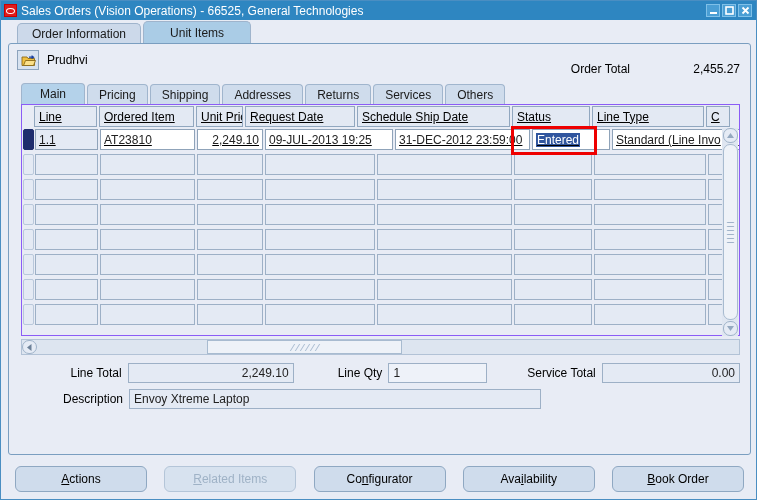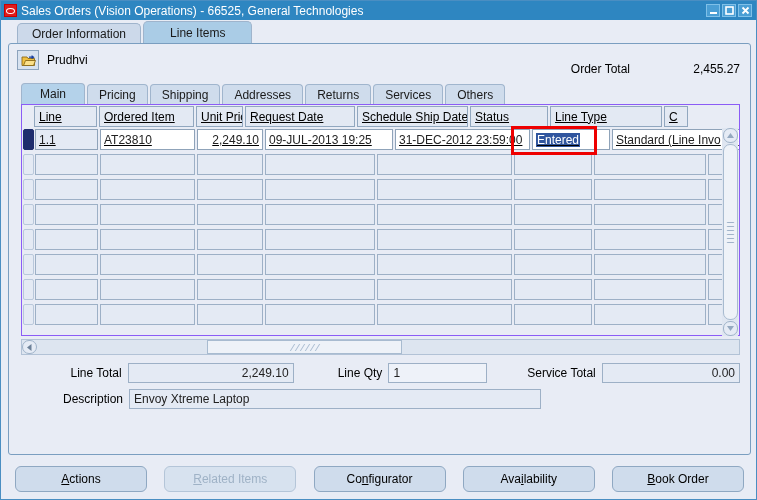--- a/index.html
+++ b/index.html
@@ -359,21 +359,21 @@
       <div class="win-btn">
         <svg width="9" height="9" viewBox="0 0 9 9">
             <path d="M1.5 1.5 L7.5 7.5 M7.5 1.5 L1.5 7.5" stroke="#fff" stroke-width="1.8" fill="none"></path>
           </svg>
       </div>
     </div>
   </div>
 
   <div class="tabstrip">
     <div class="mtab">Order Information</div>
-    <div class="mtab active">Line Items</div>
+    <div class="mtab active">Unit Items</div>
   </div>
 
   <div class="canvas">
 
     <div class="hdr">
       <div class="cust">
         <div class="folder-icon">
           <svg width="15" height="13" viewBox="0 0 15 13">
             <path d="M1 3 L6 3 L7 4.5 L13.5 4.5 L13.5 11.5 L1 11.5 Z" fill="#f0c040" stroke="#8a6a18" stroke-width="0.9"></path>
             <path d="M2.5 11.5 L4.5 6.5 L14.5 6.5 L12.5 11.5 Z" fill="#fbe08a" stroke="#8a6a18" stroke-width="0.9"></path>
@@ -398,21 +398,21 @@
       <div class="stab">Others</div>
     </div>
 
     <div class="grid-wrap">
       <div class="grid-head" id="grid-head">
           <div class="ind-col"></div>
           <div class="hcell" style="width: 63px;">Line</div>
           <div class="hcell" style="width: 95px;">Ordered Item</div>
           <div class="hcell" style="width: 47px;">Unit Price</div>
           <div class="hcell" style="width: 110px;">Request Date</div>
-          <div class="hcell" style="width: 111px;">Schedule Ship Date</div>
+          <div class="hcell" style="width: 153px;">Schedule Ship Date</div>
           <div class="hcell" style="width: 78px;">Status</div>
           <div class="hcell" style="width: 112px;">Line Type</div>
           <div class="hcell" style="width: 24px;">C</div>
         </div>
       <div class="grid-body" id="grid-body">
           <div class="grow filled">
             <div class="ind sel"></div>
             <div class="cell readonly" style="width: 63px;">1.1</div>
             <div class="cell" style="width: 95px;">AT23810</div>
             <div class="cell num" style="width: 66px;">2,249.10</div>

